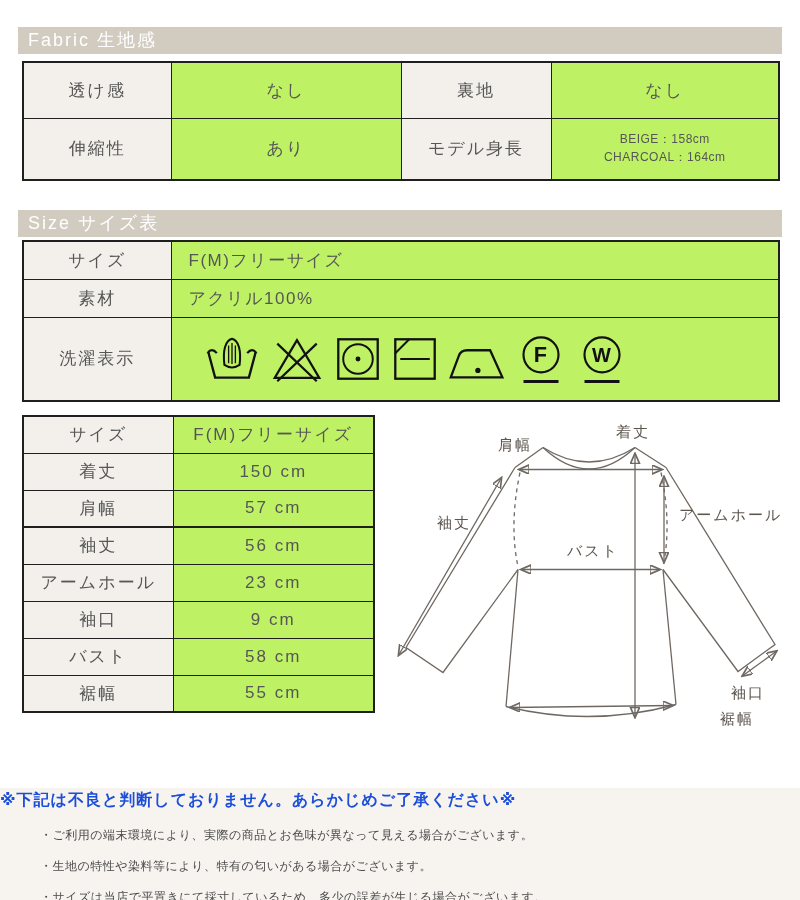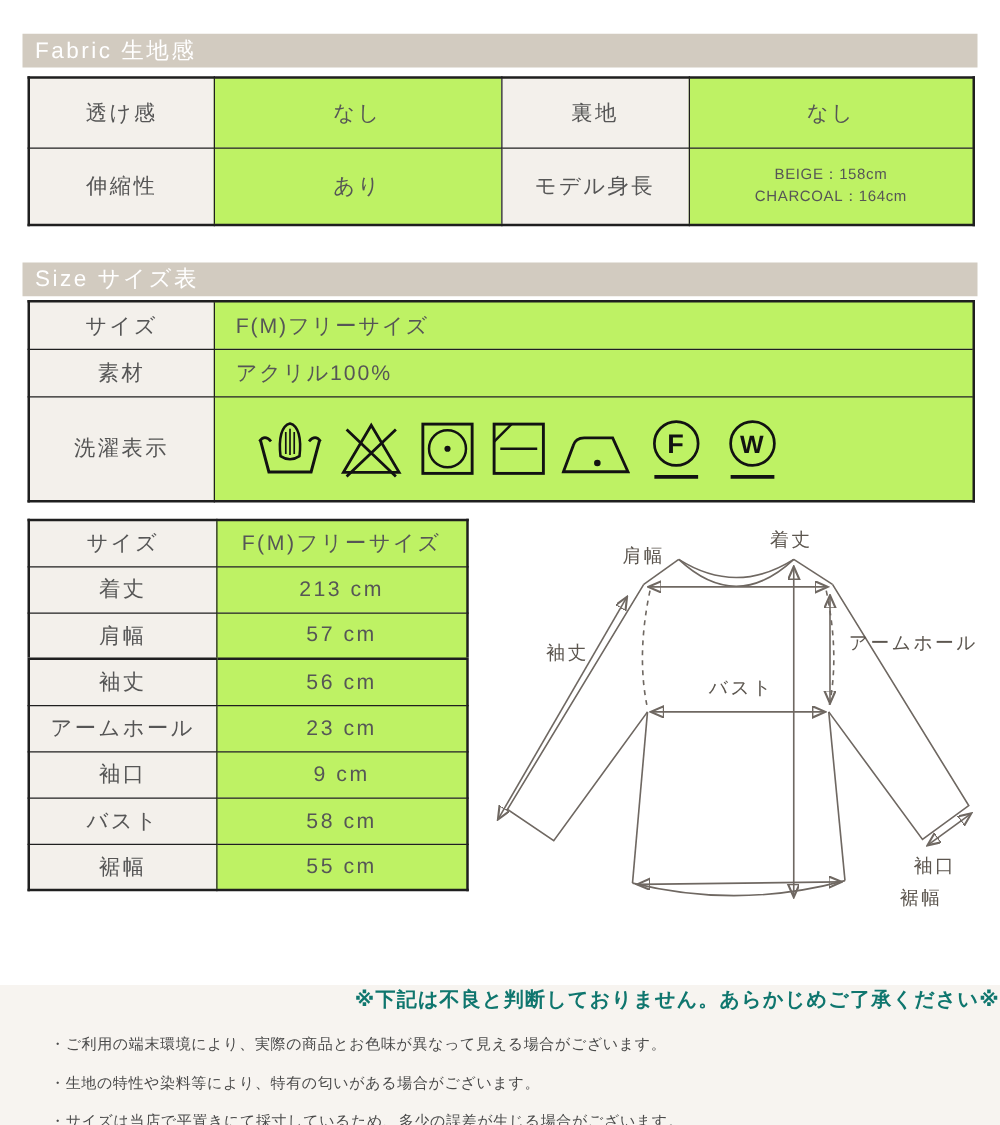--- a/index.html
+++ b/index.html
@@ -60,21 +60,21 @@
     fill:#5c564f; font-size:15px; letter-spacing:2px;
     font-family:"Liberation Sans","DejaVu Sans",sans-serif;
   }
 
   
   #notes {
     position:absolute; top:788px; left:0; width:800px; height:112px;
     background:#f7f4f0;
   }
   #note-heading {
-    margin-top:2px; text-align:right; color:#0f766e;
+    margin-top:2px; text-align:left; color:#1d4ed8;
     font-size:16px; font-weight:bold; letter-spacing:1px;
   }
   #note-list { margin-top:9px; padding-left:40px; list-style:none; }
   #note-list li {
     font-size:12px; line-height:31px; letter-spacing:0.5px; color:#4a4a4a;
   }
 </style>
 </head>
 <body>
 
@@ -181,21 +181,21 @@
         <col class="c1" style="width:150px">
         <col style="width:201px">
       </colgroup>
     <tbody>
         <tr>
       <td class="label-cell">サイズ</td>
       <td class="value-cell">F(M)フリーサイズ</td>
     </tr>
     <tr>
       <td class="label-cell">着丈</td>
-      <td class="value-cell">213 cm</td>
+      <td class="value-cell">150 cm</td>
     </tr>
     <tr class="thick">
       <td class="label-cell">肩幅</td>
       <td class="value-cell">57 cm</td>
     </tr>
     <tr>
       <td class="label-cell">袖丈</td>
       <td class="value-cell">56 cm</td>
     </tr>
     <tr>

